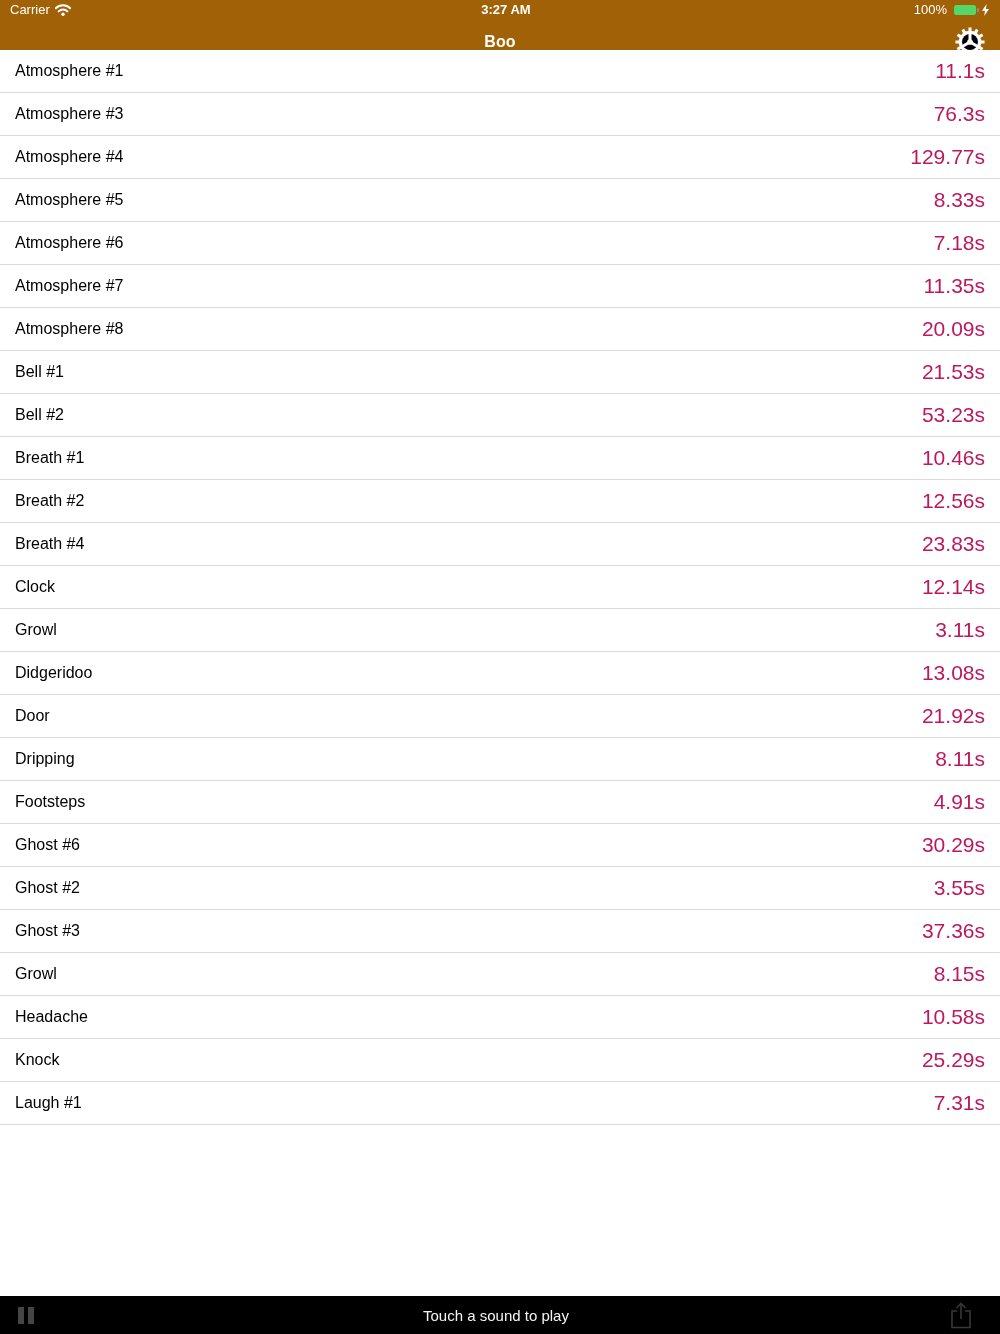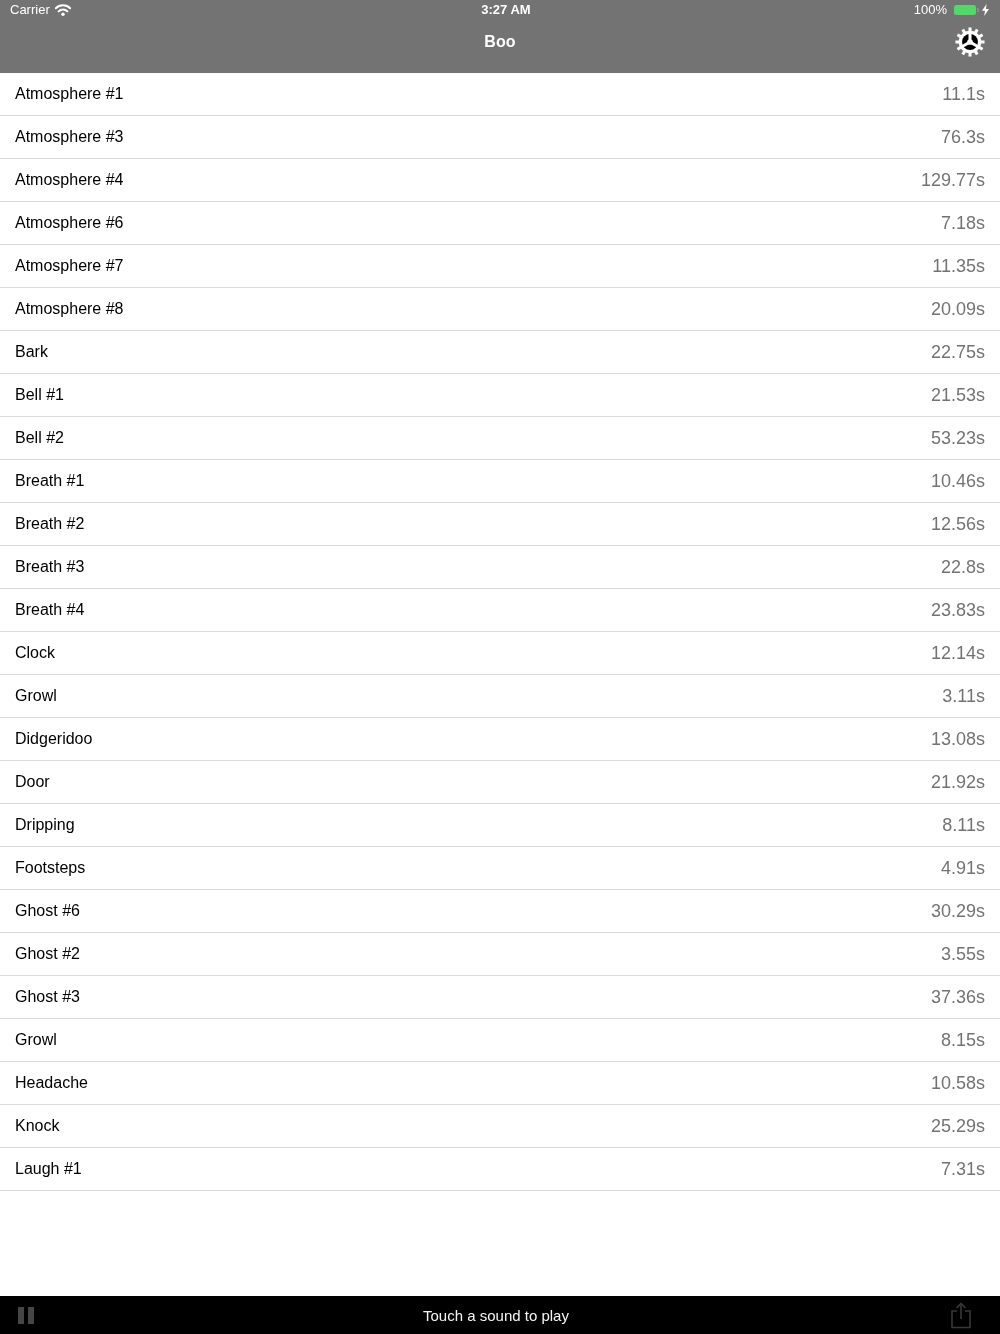--- a/index.html
+++ b/index.html
@@ -2,21 +2,21 @@
 <html><head>
 <meta charset="utf-8">
 <style>
   * { margin: 0; padding: 0; box-sizing: border-box; }
   html, body { width: 1000px; height: 1334px; background: #fff; overflow: hidden; }
   body { font-family: "Liberation Sans", "DejaVu Sans", sans-serif; position: relative; }
 
   .screen { width: 1000px; height: 1334px; display: flex; flex-direction: column; }
 
   
-  .header { background: #737373; height: 73px; flex: 0 0 auto; position: relative; }
+  .header { background: #a16207; height: 50px; flex: 0 0 auto; position: relative; }
 
   .statusbar {
     height: 20px; display: flex; align-items: center;
     justify-content: space-between; padding: 0 10px; position: relative;
   }
   .sb-left, .sb-right { display: flex; align-items: center; gap: 5px; }
   .sb-text { color: #fff; font-size: 13px; line-height: 20px; }
   .sb-time {
     position: absolute; left: 12px; right: 0; text-align: center;
     color: #fff; font-size: 13px; font-weight: 600; line-height: 20px;
@@ -38,21 +38,21 @@
     display: flex; align-items: center; justify-content: center;
   }
 
   
   .list { flex: 1 1 auto; overflow: hidden; background: #fff; }
   .row {
     height: 43px; display: flex; align-items: center; justify-content: space-between;
     padding: 15px 15px; border-bottom: 1px solid #dadade; background: #fff; cursor: pointer;
   }
   .row-name  { font-size: 16px; color: #000; }
-  .row-duration { font-size: 18px; color: #737373; }
+  .row-duration { font-size: 21px; color: #be185d; }
 
   
   .toolbar {
     flex: 0 0 auto; height: 38px; background: #000; position: relative;
     display: flex; align-items: center; justify-content: space-between; padding: 0 18px;
   }
   .toolbar-status {
     position: absolute; left: 0; right: 8px; text-align: center;
     color: #f4f4f4; font-size: 15px;
   }
@@ -132,40 +132,40 @@
     <div class="row">
       <span class="row-name">Atmosphere #3</span>
       <span class="row-duration">76.3s</span>
     </div>
 
     <div class="row">
       <span class="row-name">Atmosphere #4</span>
       <span class="row-duration">129.77s</span>
     </div>
 
+    <div class="row">
+      <span class="row-name">Atmosphere #5</span>
+      <span class="row-duration">8.33s</span>
+    </div>
 
     <div class="row">
       <span class="row-name">Atmosphere #6</span>
       <span class="row-duration">7.18s</span>
     </div>
 
     <div class="row">
       <span class="row-name">Atmosphere #7</span>
       <span class="row-duration">11.35s</span>
     </div>
 
     <div class="row">
       <span class="row-name">Atmosphere #8</span>
       <span class="row-duration">20.09s</span>
     </div>
 
-    <div class="row">
-      <span class="row-name">Bark</span>
-      <span class="row-duration">22.75s</span>
-    </div>
 
     <div class="row">
       <span class="row-name">Bell #1</span>
       <span class="row-duration">21.53s</span>
     </div>
 
     <div class="row">
       <span class="row-name">Bell #2</span>
       <span class="row-duration">53.23s</span>
     </div>
@@ -173,24 +173,20 @@
     <div class="row">
       <span class="row-name">Breath #1</span>
       <span class="row-duration">10.46s</span>
     </div>
 
     <div class="row">
       <span class="row-name">Breath #2</span>
       <span class="row-duration">12.56s</span>
     </div>
 
-    <div class="row">
-      <span class="row-name">Breath #3</span>
-      <span class="row-duration">22.8s</span>
-    </div>
 
     <div class="row">
       <span class="row-name">Breath #4</span>
       <span class="row-duration">23.83s</span>
     </div>
 
     <div class="row">
       <span class="row-name">Clock</span>
       <span class="row-duration">12.14s</span>
     </div>

